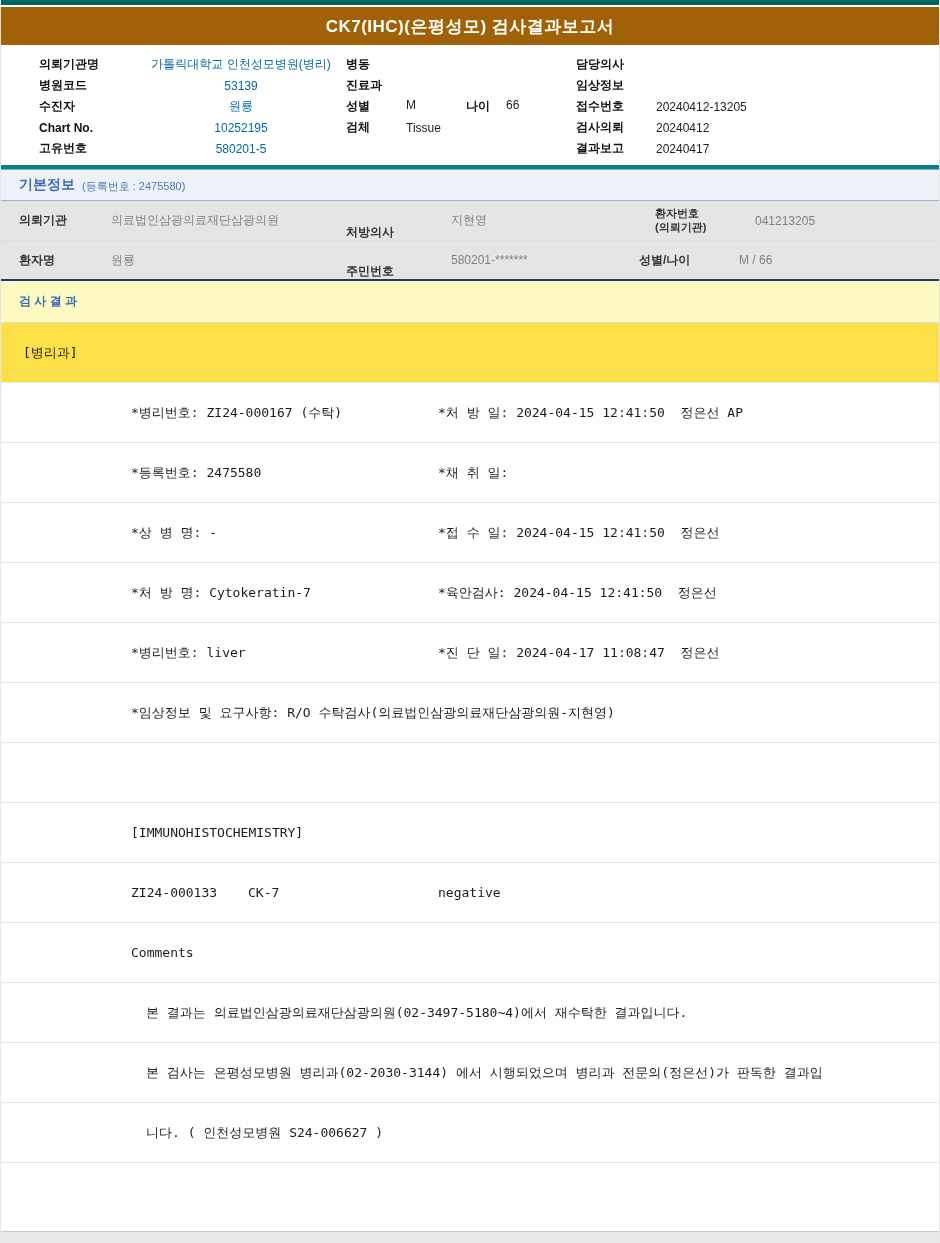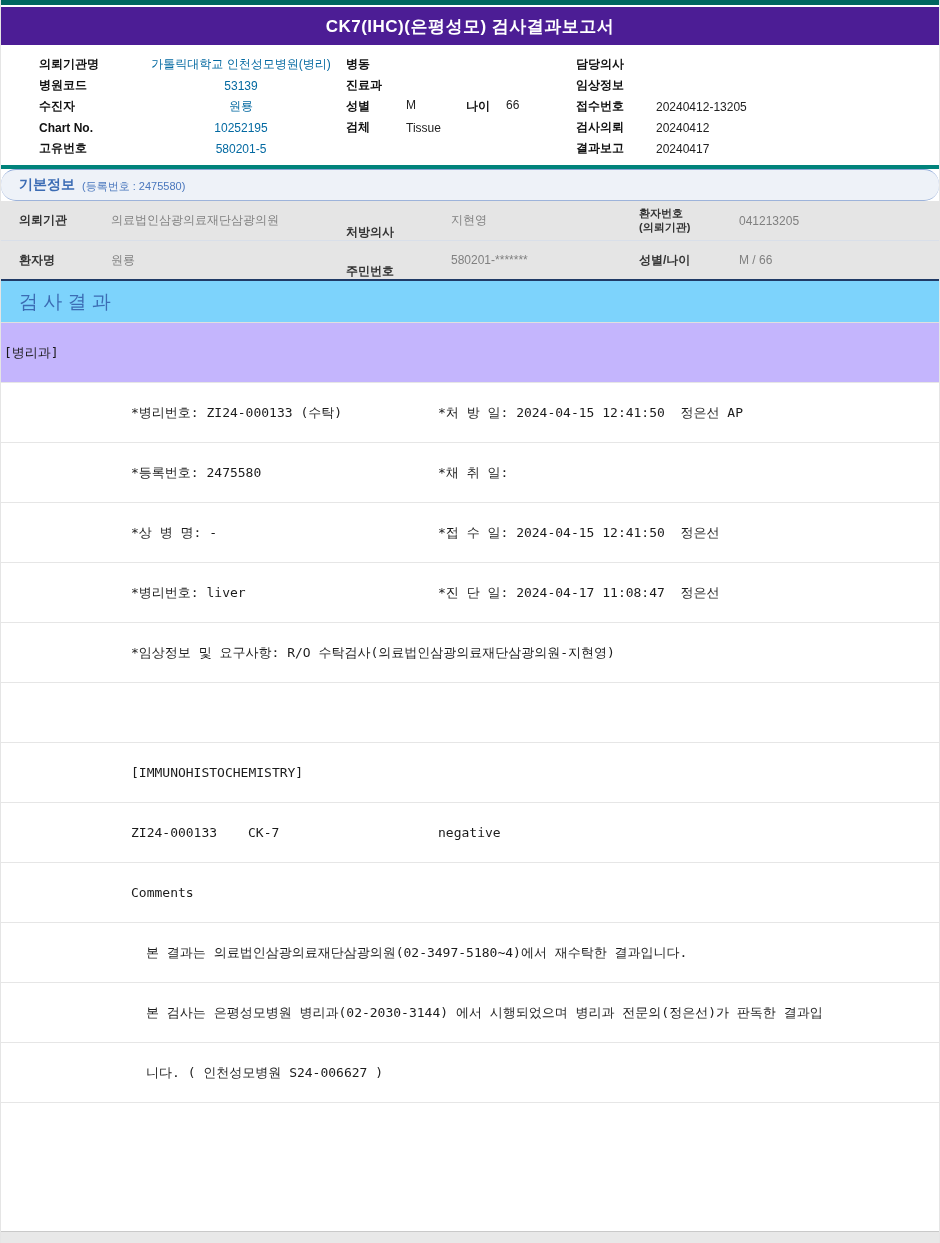--- a/index.html
+++ b/index.html
@@ -2,58 +2,58 @@
 <html lang="ko"><head>
 <meta charset="utf-8">
 <style>
   * { margin:0; padding:0; box-sizing:border-box; }
   html,body { background:#ffffff; }
   body { font-family:"Liberation Sans","DejaVu Sans",sans-serif; }
   .page { width:940px; height:1243px; position:relative; background:#fff; overflow:hidden; border-left:1px solid #e5e5e5; border-right:1px solid #e5e5e5; }
 
   
   .top-strip { height:5px; background:#00665f; }
-  .title-bar { margin-top:2px; height:38px; background:#4c1d95; color:#ffffff; display:flex; align-items:center; justify-content:center; font-size:17px; font-weight:bold; letter-spacing:0.5px; }
+  .title-bar { margin-top:2px; height:38px; background:#a16207; color:#ffffff; display:flex; align-items:center; justify-content:center; font-size:17px; font-weight:bold; letter-spacing:0.5px; }
 
   
   .patient-info { padding:9px 0 6px 38px; }
   .pi-row { display:flex; height:21px; align-items:center; font-size:12px; }
   .pi-llabel { width:97px; font-weight:bold; color:#111; }
   .pi-lvalue { width:210px; color:#0369a1;text-align:center; }
   .pi-mlabel { width:60px; font-weight:bold; color:#111; }
   .pi-mvalue { width:170px; color:#222; display:flex; }
   .pi-mvalue .sub-val { width:60px; }
   .pi-mvalue .sub-label { width:40px; font-weight:bold; color:#111; }
   .pi-rlabel { width:80px; font-weight:bold; color:#111; }
   .pi-rvalue { color:#222; flex:1; }
 
   .teal-divider { height:4px; background:#00837b; }
 
   
-  .basic-header { height:32px; background:#eef2f8; border-top:1px solid #8aa5d6; border-bottom:1px solid #9db3da; display:flex; align-items:center; padding-left:18px;border-radius:15px; }
+  .basic-header { height:32px; background:#eef2f8; border-top:1px solid #8aa5d6; border-bottom:1px solid #9db3da; display:flex; align-items:center; padding-left:18px; }
   .basic-title { color:#3c6cb4; font-size:14px; font-weight:bold; }
   .basic-sub { color:#4a77bd; font-size:11px; margin-left:7px; padding-top:2px; }
 
   .bi-table { border-bottom:2px solid #203a66; }
   .bi-row { display:flex; align-items:center; height:39px; font-size:12px; background:#e5e5e5; }
   .bi-row + .bi-row { border-top:1px solid #d9dfe9; }
   .bi-c1 { width:110px; padding-left:18px; font-weight:bold; color:#333; }
   .bi-c2 { width:235px; color:#808080; }
   .bi-c3 { width:105px; font-weight:bold; color:#333;margin-top:23px; }
   .bi-c4 { width:188px; color:#808080; }
   .bi-c5 { width:100px; font-weight:bold; color:#333; line-height:1.25; }
   .bi-c5 .two-line { display:block; }
   .bi-c6 { flex:1; color:#808080; }
 
   
-  .results-header { height:42px; background:#7dd3fc; border-bottom:1px solid #e0e0e0; display:flex; align-items:center; padding-left:18px; color:#3c6cb4; font-size:19px; font-weight:normal; }
+  .results-header { height:42px; background:#fef9c3; border-bottom:1px solid #e0e0e0; display:flex; align-items:center; padding-left:18px; color:#3c6cb4; font-size:12px; font-weight:bold; }
 
   .r-row { height:60px; border-bottom:1px solid #e6e6e6; display:flex; align-items:center;
            font-family:"DejaVu Sans Mono",monospace; font-size:13px; color:#1b1b1b; white-space:pre; background:#fff; }
-  .r-dept { background:#c4b5fd; padding-left:3px; }
+  .r-dept { background:#fde047; padding-left:22px; }
   .r-detail { padding-left:130px; }
   .r-detail .d-left { width:307px; }
   .r-detail .d-right { flex:1; }
   .r-wide { padding-left:130px; }
   .r-empty { }
   .r-result .rl-spec { width:117px; }
   .r-result .rl-test { width:190px; }
   .r-comment { padding-left:145px; }
 
   .footer-strip { position:absolute; bottom:0; left:0; width:100%; height:12px; background:#e8e8e8; border-top:1px solid #c9c9c9; }
@@ -128,21 +128,21 @@
     <span class="basic-title">기본정보</span>
     <span class="basic-sub">(등록번호 : 2475580)</span>
   </div>
 
   <div class="bi-table">
     <div class="bi-row">
       <span class="bi-c1">의뢰기관</span>
       <span class="bi-c2">의료법인삼광의료재단삼광의원</span>
       <span class="bi-c3">처방의사</span>
       <span class="bi-c4">지현영</span>
-      <span class="bi-c5" style="font-size:11px;">
+      <span class="bi-c5" style="font-size:11px;margin-left:16px;">
         <span class="two-line">환자번호</span>
         <span class="two-line">(의뢰기관)</span>
       </span>
       <span class="bi-c6">041213205</span>
     </div>
     <div class="bi-row">
       <span class="bi-c1">환자명</span>
       <span class="bi-c2">원룡</span>
       <span class="bi-c3">주민번호</span>
       <span class="bi-c4">580201-*******</span>
@@ -155,34 +155,38 @@
     <span>검 사 결 과</span>
   </div>
 
   <div>
 
     <div class="r-row r-dept">
       <span>[병리과]</span>
     </div>
 
     <div class="r-row r-detail">
-      <span class="d-left">*병리번호: ZI24-000133 (수탁)</span>
+      <span class="d-left">*병리번호: ZI24-000167 (수탁)</span>
       <span class="d-right">*처 방 일: 2024-04-15 12:41:50  정은선 AP</span>
     </div>
 
     <div class="r-row r-detail">
       <span class="d-left">*등록번호: 2475580</span>
       <span class="d-right">*채 취 일:</span>
     </div>
 
     <div class="r-row r-detail">
       <span class="d-left">*상 병 명: -</span>
       <span class="d-right">*접 수 일: 2024-04-15 12:41:50  정은선</span>
     </div>
 
+    <div class="r-row r-detail">
+      <span class="d-left">*처 방 명: Cytokeratin-7</span>
+      <span class="d-right">*육안검사: 2024-04-15 12:41:50  정은선</span>
+    </div>
 
     <div class="r-row r-detail">
       <span class="d-left">*병리번호: liver</span>
       <span class="d-right">*진 단 일: 2024-04-17 11:08:47  정은선</span>
     </div>
 
 
     <div class="r-row r-wide">
       <span>*임상정보 및 요구사항: R/O 수탁검사(의료법인삼광의료재단삼광의원-지현영)</span>
     </div>

